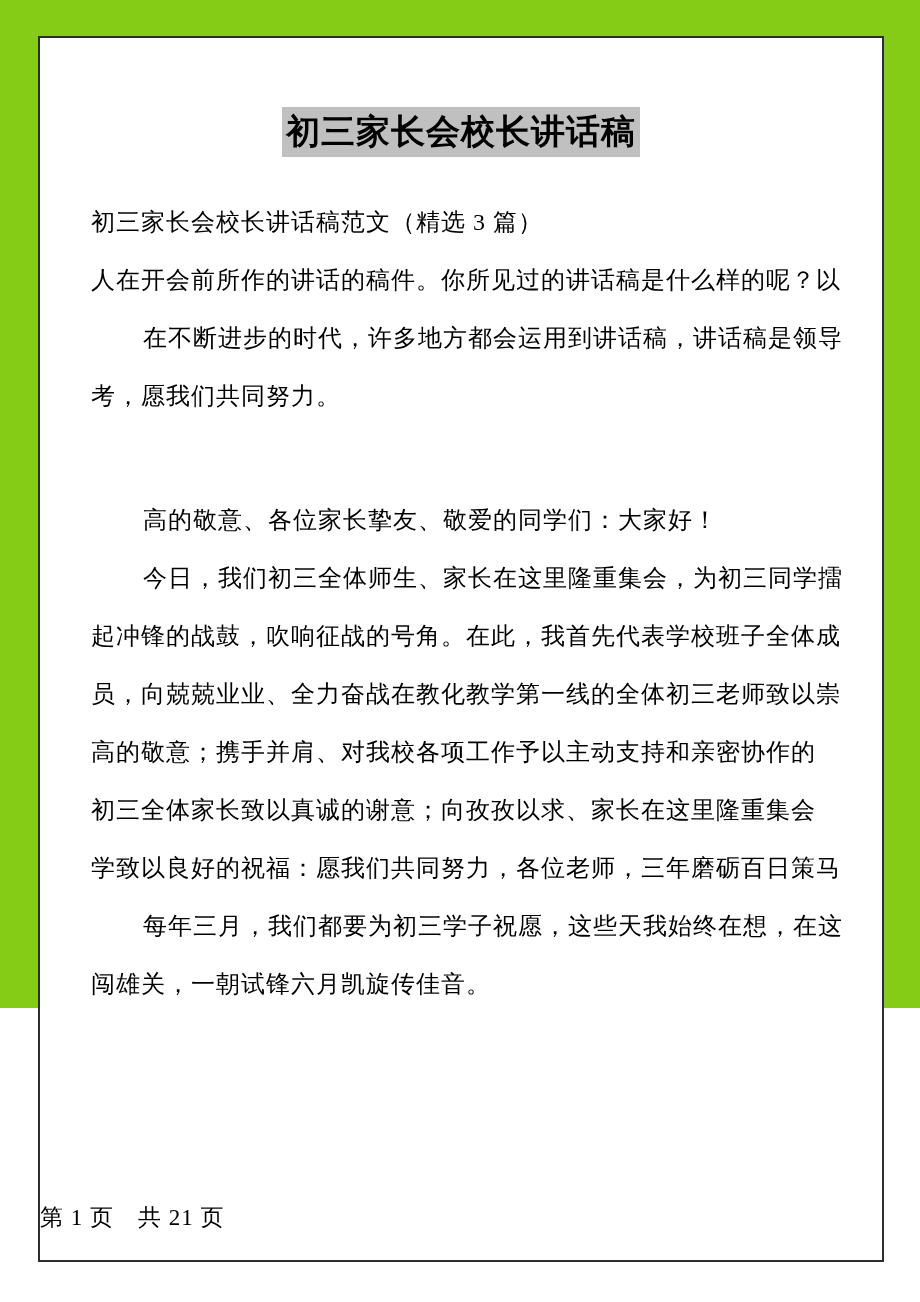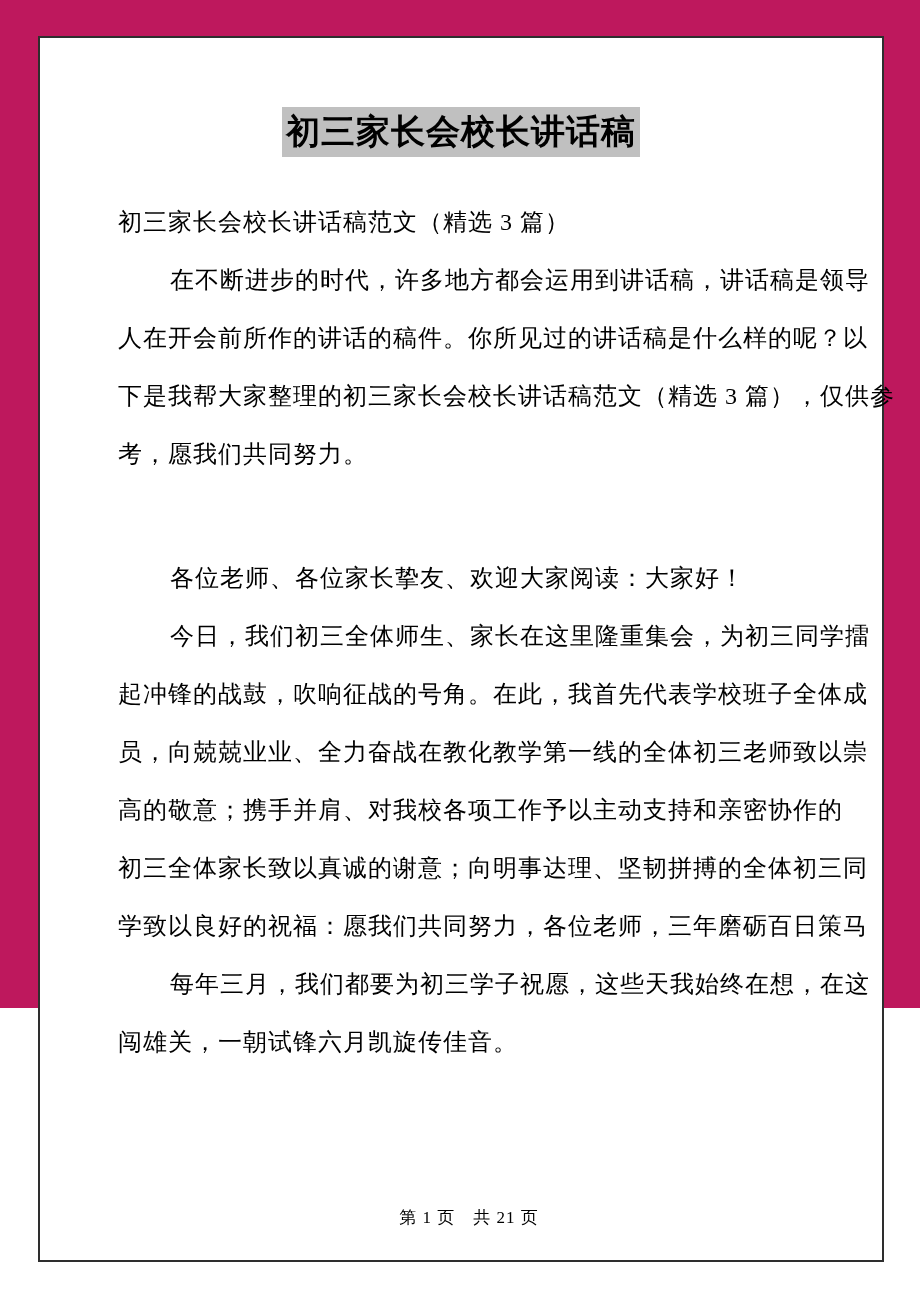--- a/index.html
+++ b/index.html
@@ -3,21 +3,21 @@
 <meta charset="utf-8">
 <style>
   * { margin: 0; padding: 0; box-sizing: border-box; }
   html, body {
     width: 920px; height: 1302px;
     background: #ffffff;
     font-family: "Liberation Serif", "DejaVu Serif", serif;
     color: #000000;
     overflow: hidden;
   }
-  .canvas { position: relative; width: 920px; height: 1008px; background: #be185d; }
+  .canvas { position: relative; width: 920px; height: 1008px; background: #84cc16; }
   .page {
     position: absolute;
     left: 38px; top: 36px;
     width: 846px; height: 1226px;
     border: 2px solid #2e2e2e;
     background: #ffffff;
   }
   .title-row {
     margin-top: 69px;
     text-align: center;
@@ -26,65 +26,64 @@
     display: inline-block;
     background: #c0c0c0;
     font-size: 34px;
     font-weight: bold;
     line-height: 40px;
     padding: 5px 4px;
     letter-spacing: 1px;
     white-space: nowrap;
   }
   .body-lines {
-    margin: 36px 20px 0 78px;
+    margin: 36px 20px 0 51px;
     font-size: 24px;
     letter-spacing: 1px;
   }
   .line {
     height: 58px;
     line-height: 58px;
     white-space: nowrap;
   }
   .line.indent { padding-left: 52px; }
   .spacer { height: 66px; }
   .footer {
     position: absolute;
     bottom: 30px;
-    left: 8px;
+    left: 0;
     width: 100%;
-    text-align: center;
-    font-size: 17px;
+    text-align: left;
+    font-size: 23px;
     line-height: 24px;
     letter-spacing: 1px;
   }
 </style>
 </head>
 <body style="color: rgb(0, 0, 0); background: rgb(255, 255, 255);">
 
 <div class="canvas">
   <div class="page" style="border-color: rgb(46, 46, 46);">
 
     <div class="title-row">
       <span class="title-highlight" style="background: rgb(192, 192, 192);">初三家长会校长讲话稿</span>
     </div>
 
     <div class="body-lines" id="body-lines">
         <div class="line">初三家长会校长讲话稿范文（精选 3 篇）</div>
+        <div class="line">人在开会前所作的讲话的稿件。你所见过的讲话稿是什么样的呢？以</div>
         <div class="line indent">在不断进步的时代，许多地方都会运用到讲话稿，讲话稿是领导</div>
-        <div class="line">人在开会前所作的讲话的稿件。你所见过的讲话稿是什么样的呢？以</div>
-        <div class="line">下是我帮大家整理的初三家长会校长讲话稿范文（精选 3 篇），仅供参</div>
         <div class="line">考，愿我们共同努力。</div>
         <div class="spacer"></div>
-        <div class="line indent">各位老师、各位家长挚友、欢迎大家阅读：大家好！</div>
+        <div class="line indent">高的敬意、各位家长挚友、敬爱的同学们：大家好！</div>
         <div class="line indent">今日，我们初三全体师生、家长在这里隆重集会，为初三同学擂</div>
         <div class="line">起冲锋的战鼓，吹响征战的号角。在此，我首先代表学校班子全体成</div>
         <div class="line">员，向兢兢业业、全力奋战在教化教学第一线的全体初三老师致以崇</div>
         <div class="line">高的敬意；携手并肩、对我校各项工作予以主动支持和亲密协作的</div>
-        <div class="line">初三全体家长致以真诚的谢意；向明事达理、坚韧拼搏的全体初三同</div>
+        <div class="line">初三全体家长致以真诚的谢意；向孜孜以求、家长在这里隆重集会</div>
         <div class="line">学致以良好的祝福：愿我们共同努力，各位老师，三年磨砺百日策马</div>
         <div class="line indent">每年三月，我们都要为初三学子祝愿，这些天我始终在想，在这</div>
         <div class="line">闯雄关，一朝试锋六月凯旋传佳音。</div>
       </div>
 
     <div class="footer">
       <span>第 1 页　共 21 页</span>
     </div>
 
   </div>

